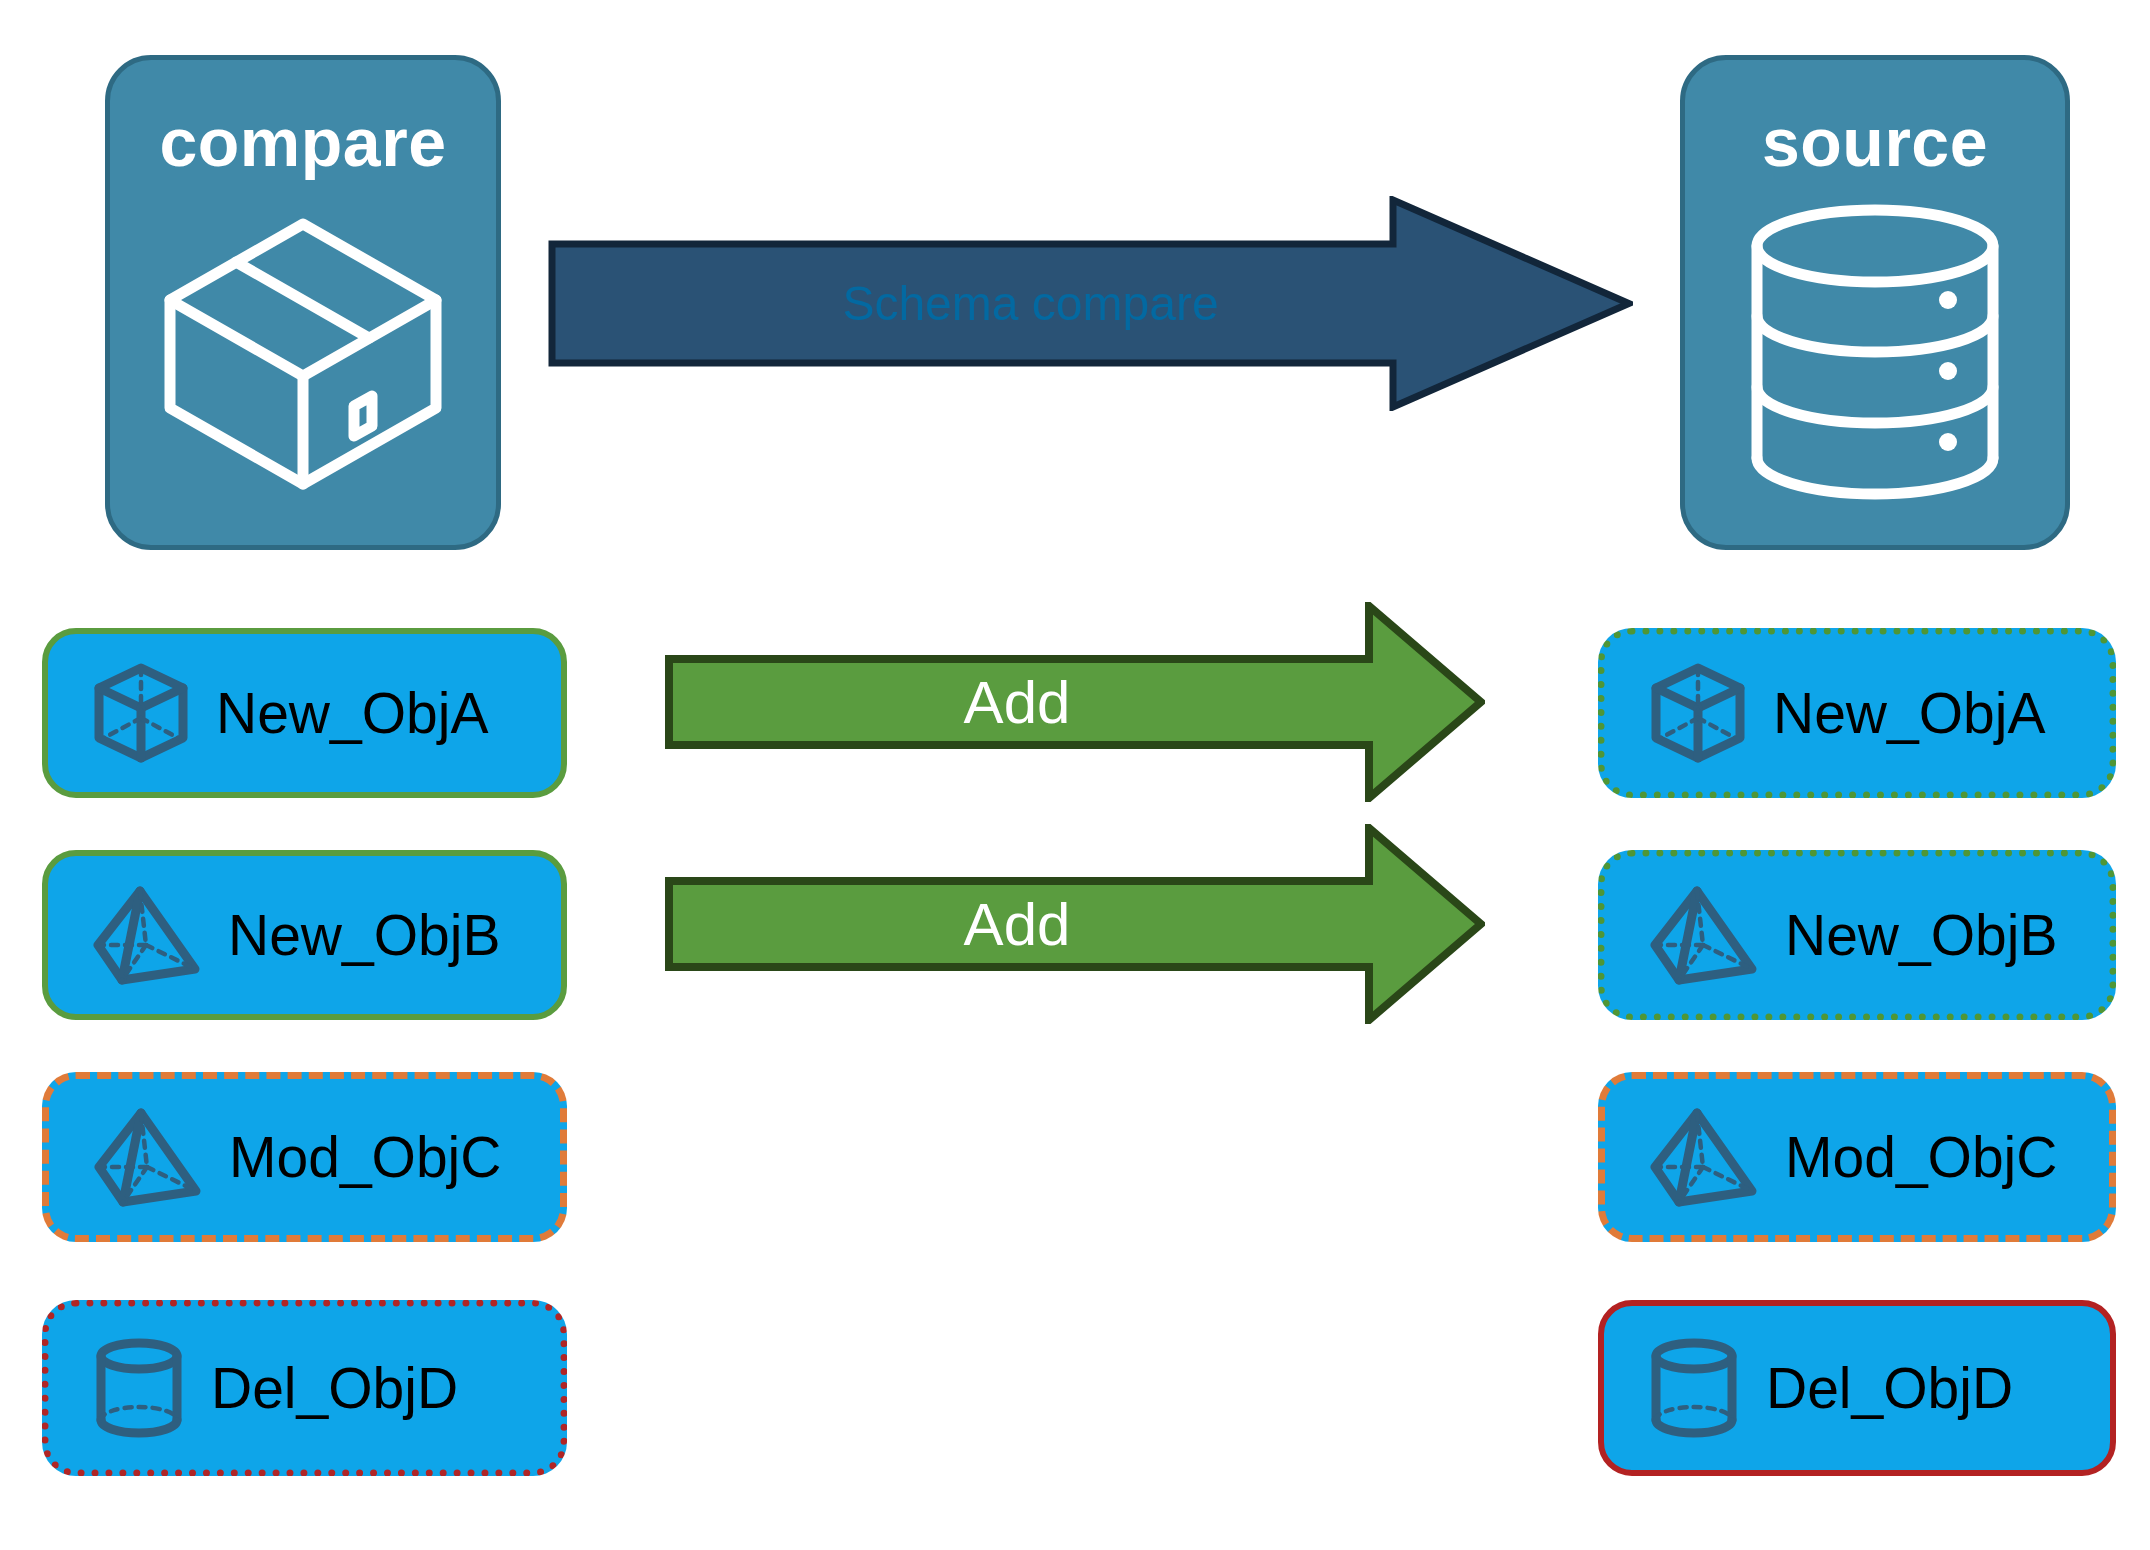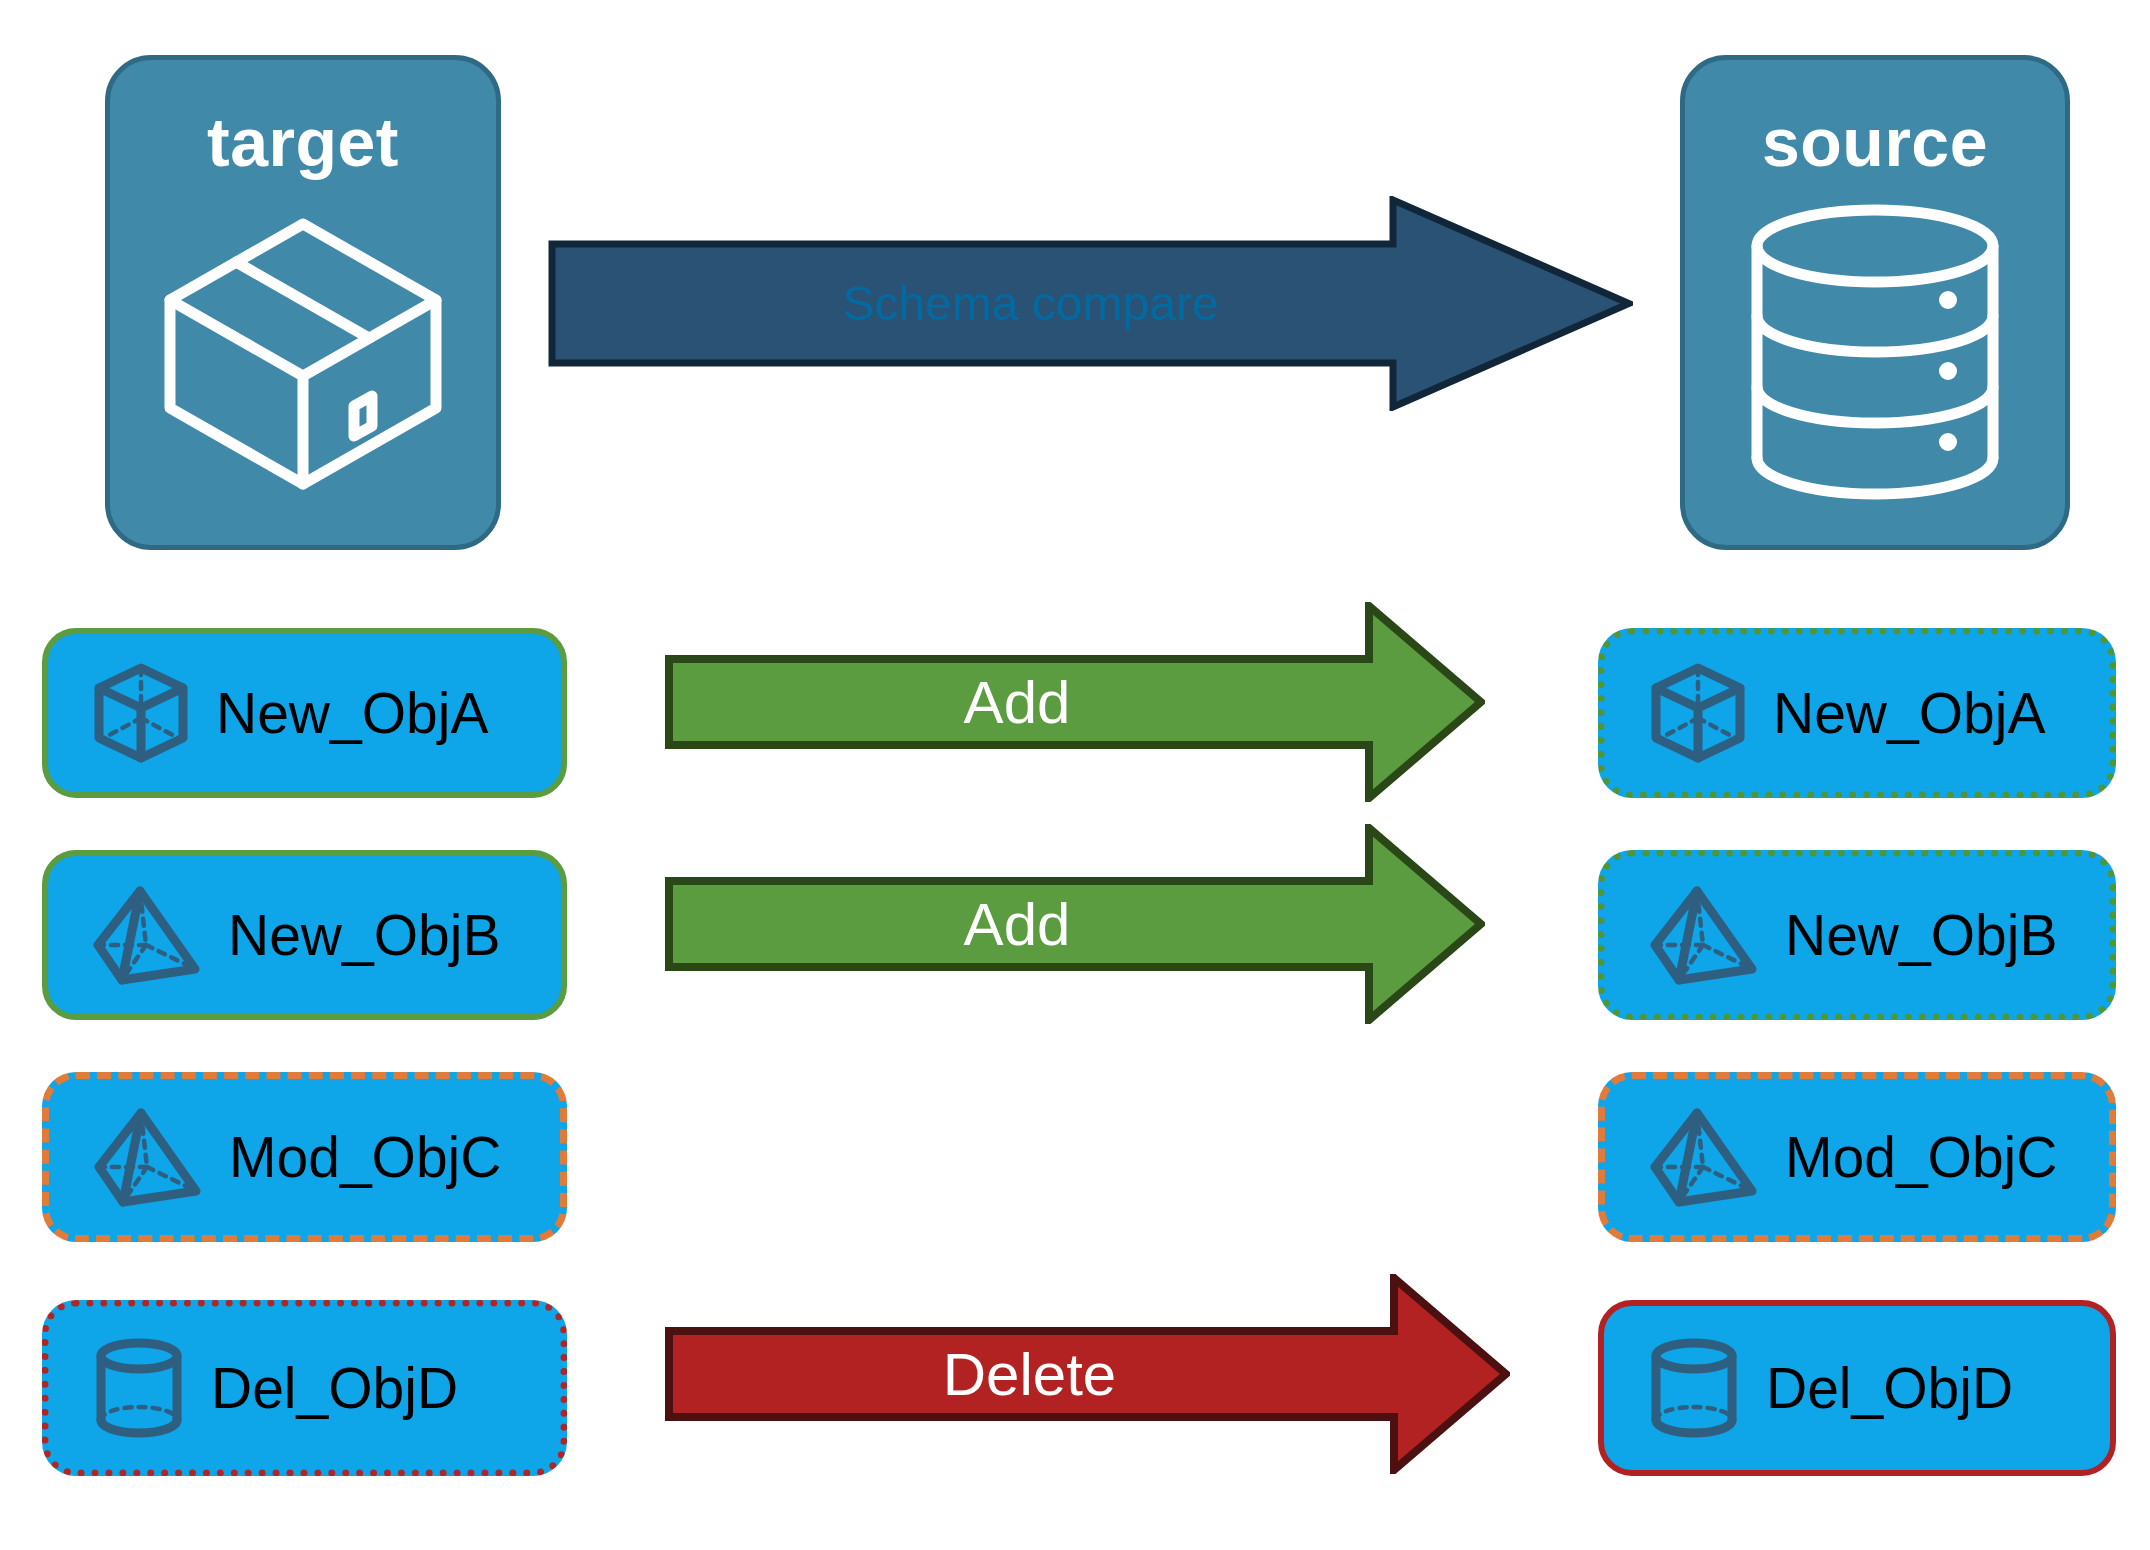--- a/index.html
+++ b/index.html
@@ -42,21 +42,21 @@
       display:flex;align-items:center;justify-content:center;color:#ffffff;font-size:60px;pointer-events:none;}
 
   svg{display:block;}
 </style>
 </head>
 <body>
 
 <div class="stage">
 
   <div class="endpoint" id="source-card">
-    <div class="ep-title">target</div>
+    <div class="ep-title">compare</div>
     <div class="ep-icon">
       <svg width="290" height="300" viewBox="0 0 290 300" fill="none" stroke="#ffffff" stroke-width="11" stroke-linejoin="round" stroke-linecap="round">
 
         <path d="M145 22 L278 98 L278 206 L145 282 L12 206 L12 98 Z"></path>
         <path d="M12 98 L145 174 L278 98"></path>
         <path d="M145 174 L145 282"></path>
         <path d="M78 60 L211 136"></path>
 
         <path d="M196 204 L214 194 L214 224 L196 234 Z"></path>
       </svg>
@@ -211,26 +211,20 @@
           <ellipse cx="46" cy="20" rx="38" ry="13"></ellipse>
           <path d="M8 20 L8 84"></path>
           <path d="M84 20 L84 84"></path>
           <path d="M8 84 a38 13 0 0 0 76 0"></path>
           <path d="M8 84 a38 13 0 0 1 76 0" stroke-width="4.5" stroke-dasharray="7 7"></path>
         </svg>
       </span>
       <span class="obj-label">Del_ObjD</span>
     </div>
 
-    <div class="mid-arrow" style="left:665px;top:-26px;width:845px;height:200px;">
-      <svg width="845" height="200" viewBox="0 0 845 200">
-        <path d="M4 57 L729 57 L729 4 L841 100 L729 196 L729 143 L4 143 Z" fill="#b32222" stroke="#4d1010" stroke-width="8" stroke-linejoin="miter"></path>
-      </svg>
-      <div class="arrow-label" style="width:729px;height:200px;">Delete</div>
-    </div>
 
     <div class="obj-card right-card bd-red-solid" style="top:0;height:176px;padding-left:44px;">
       <span class="obj-icon">
         <svg width="92" height="104" viewBox="0 0 92 104" fill="none" stroke="#2e5f80" stroke-width="9" stroke-linejoin="round" stroke-linecap="round">
           <ellipse cx="46" cy="20" rx="38" ry="13"></ellipse>
           <path d="M8 20 L8 84"></path>
           <path d="M84 20 L84 84"></path>
           <path d="M8 84 a38 13 0 0 0 76 0"></path>
           <path d="M8 84 a38 13 0 0 1 76 0" stroke-width="4.5" stroke-dasharray="7 7"></path>
         </svg>

